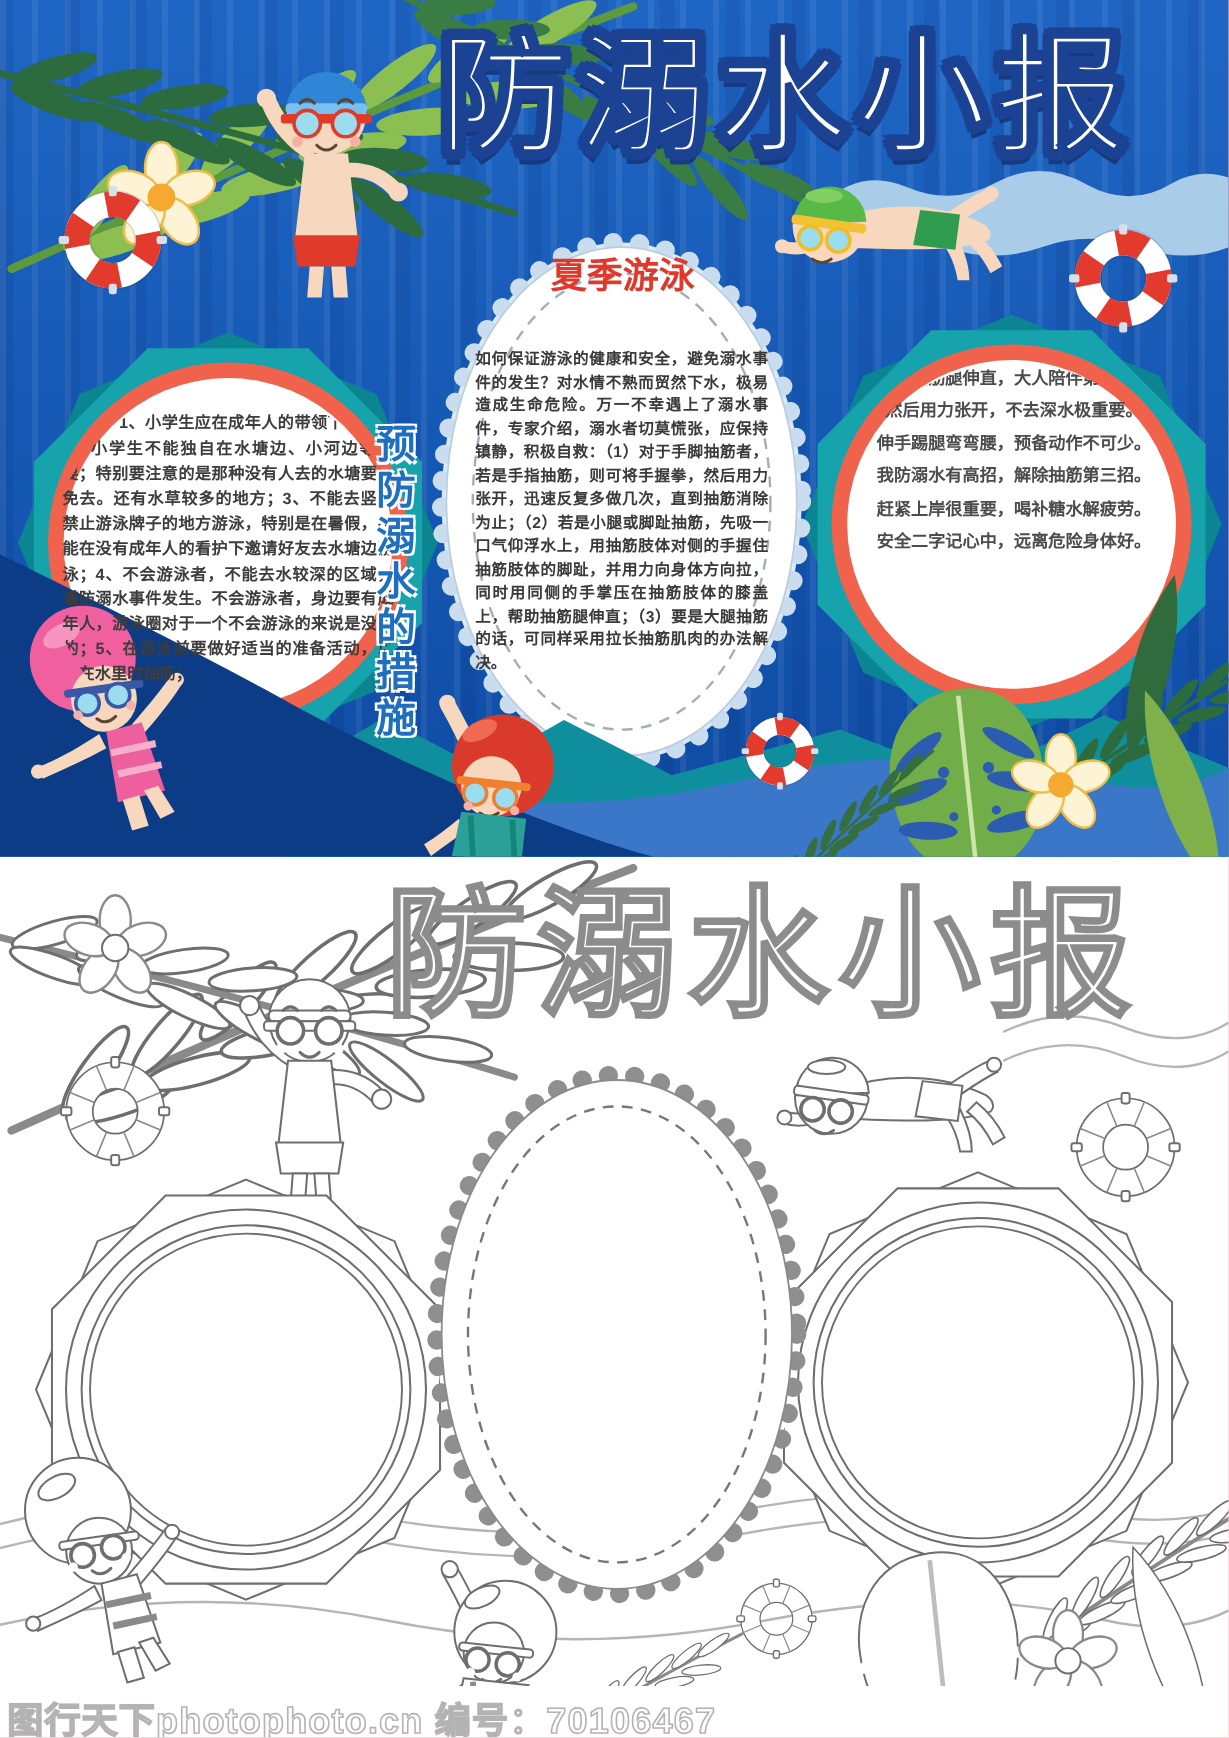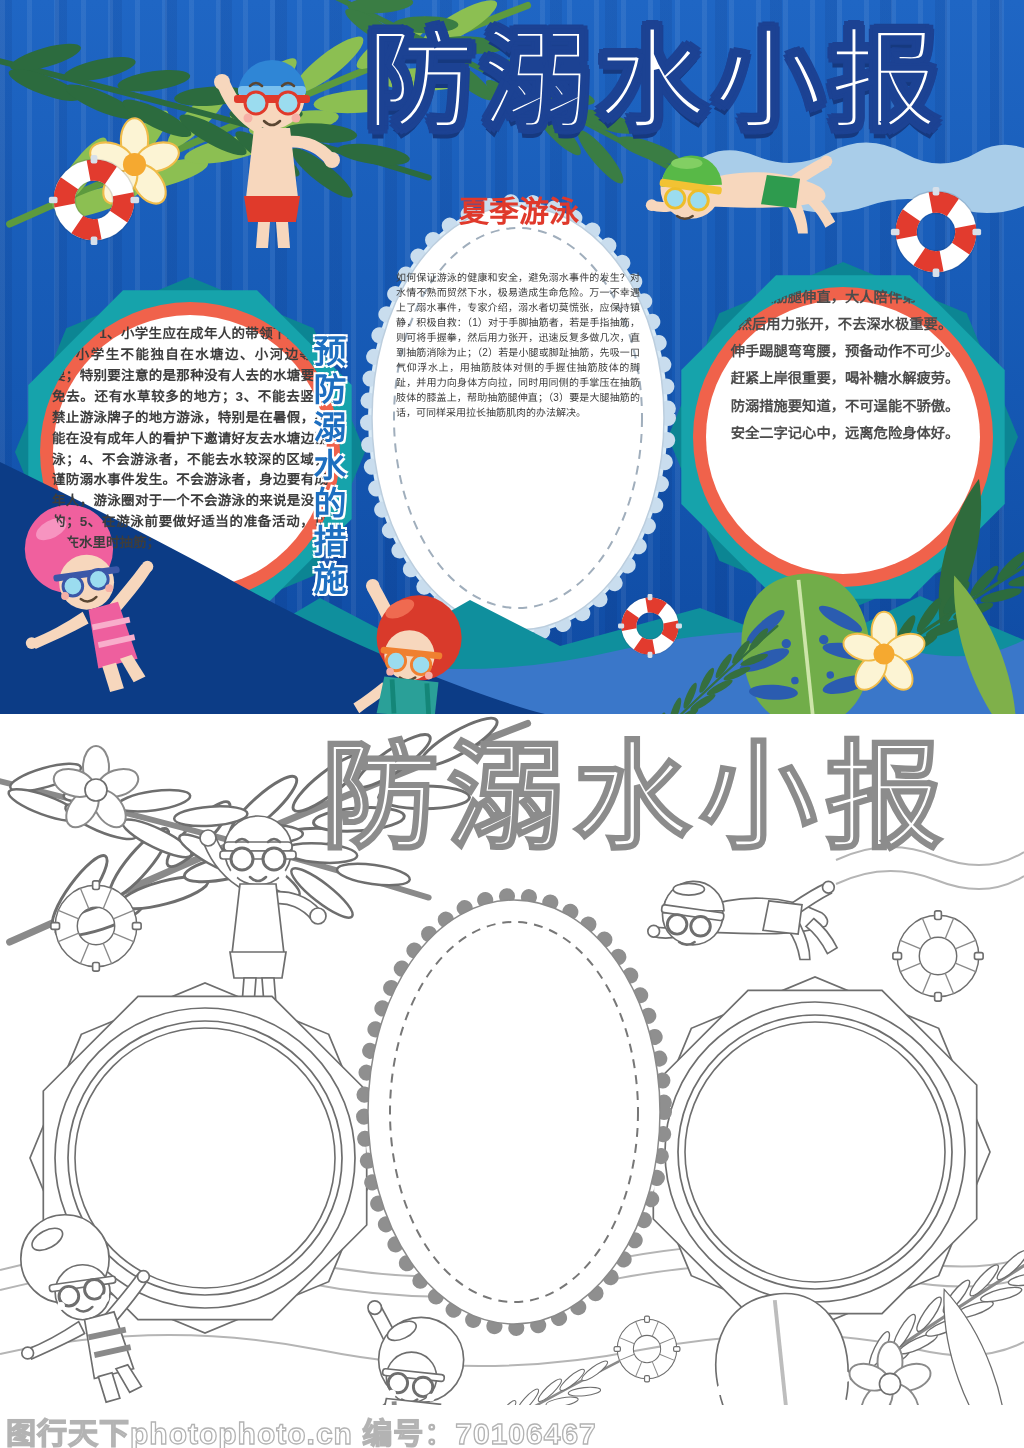--- a/index.html
+++ b/index.html
@@ -58,30 +58,30 @@
   .streaks{position:absolute;inset:0;z-index:0;
     background:repeating-linear-gradient(90deg,rgba(255,255,255,.07) 0 5px,rgba(255,255,255,0) 5px 27px),
                repeating-linear-gradient(90deg,rgba(6,30,90,.10) 0 12px,rgba(6,30,90,0) 12px 55px);}
   .poster-title{position:absolute;left:340px;top:26px;width:630px;z-index:7;margin:0;
     font-size:110px;line-height:1.0;font-weight:900;letter-spacing:6px;color:#fff;text-align:center;
     -webkit-text-stroke:2px #1c4293;
     text-shadow:-4px -4px 0 #1c4293,4px -4px 0 #1c4293,-4px 4px 0 #1c4293,4px 4px 0 #1c4293,
                 0 -5px 0 #1c4293,0 5px 0 #1c4293,-5px 0 0 #1c4293,5px 0 0 #1c4293,0 9px 0 #16397f;}
   .z1{z-index:1;} .z2{z-index:2;} .z3{z-index:3;} .z4{z-index:4;} .z5{z-index:5;} .z6{z-index:6;} .z7{z-index:7;}
 
-  .panel-text{position:absolute;z-index:7;}
+  .panel-text{position:absolute;z-index:7;margin-top:19px;}
   .left-clip{left:40px;top:302px;width:300px;height:300px;border-radius:50%;overflow:hidden;}
   .left-body{padding:22px 12px;font-size:13.5px;line-height:1.55;font-weight:600;color:#3d3d3d;
     text-align:justify;text-indent:3.5em;}
   .vert-title{left:303px;top:334px;height:290px;writing-mode:vertical-rl;font-size:33px;font-weight:900;
     color:#1e6fc0;letter-spacing:5px;
     text-shadow:-2px -2px 0 #fff,2px -2px 0 #fff,-2px 2px 0 #fff,2px 2px 0 #fff;}
   .center-head{left:393px;top:194px;width:252px;text-align:center;font-size:30px;line-height:1.22;
     font-weight:900;color:#e0392b;}
-  .center-body{left:396px;top:270px;width:244px;font-size:10px;line-height:1.5;font-weight:400;
+  .center-body{left:396px;top:270px;width:244px;font-size:13px;line-height:1.5;font-weight:700;
     color:#3a3a3a;text-align:justify;}
   .right-clip{left:690px;top:284px;width:310px;height:310px;border-radius:50%;overflow:hidden;text-align:center;}
   .right-head{margin-top:24px;font-size:32px;font-weight:900;color:#1b74c4;}
   .right-line{font-size:14.3px;line-height:1.9;font-weight:600;color:#4c4c4c;white-space:nowrap;}
 
   
   .half-line{position:absolute;left:0;top:714px;width:1024px;height:691px;overflow:hidden;background:#fff;
     --stk:#6e6e6e;--stw:1.7;--skin:#fff;--capblue:#fff;--capband:#fff;--red:#fff;--lens:#fff;
     --rimA:#6e6e6e;--rimB:#6e6e6e;--rimC:#6e6e6e;--rimD:#6e6e6e;--ink:#6e6e6e;--cheek:#fff;
     --capgreen:#fff;--capgreen2:#fff;--strapY:#fff;--green:#fff;--cappink:#fff;--cappink2:#fff;
@@ -323,22 +323,22 @@
 
     <div class="panel-text center-head">
       <div>夏季游泳</div>
     </div>
     <div class="panel-text center-body">如何保证游泳的健康和安全，避免溺水事件的发生？对水情不熟而贸然下水，极易造成生命危险。万一不幸遇上了溺水事件，专家介绍，溺水者切莫慌张，应保持镇静，积极自救：（1）对于手脚抽筋者，若是手指抽筋，则可将手握拳，然后用力张开，迅速反复多做几次，直到抽筋消除为止；（2）若是小腿或脚趾抽筋，先吸一口气仰浮水上，用抽筋肢体对侧的手握住抽筋肢体的脚趾，并用力向身体方向拉，同时用同侧的手掌压在抽筋肢体的膝盖上，帮助抽筋腿伸直；（3）要是大腿抽筋的话，可同样采用拉长抽筋肌肉的办法解决。</div>
 
     <div class="panel-text right-clip">
       <div class="right-line">帮助抽筋腿伸直，大人陪伴第一招。</div>
       <div class="right-line">然后用力张开，不去深水极重要。</div>
       <div class="right-line">伸手踢腿弯弯腰，预备动作不可少。</div>
+      <div class="right-line">我防溺水有高招，解除抽筋第三招。</div>
       <div class="right-line">赶紧上岸很重要，喝补糖水解疲劳。</div>
-      <div class="right-line">防溺措施要知道，不可逞能不骄傲。</div>
       <div class="right-line">安全二字记心中，远离危险身体好。</div>
     </div>
 
     <svg class="art z5" style="left:0;top:0;width:1024px;height:714px" viewBox="0 0 1024 714">
       <path fill="#0f8f9d" d="M236,648 L320,598 L400,640 L470,600 L560,646 L700,608 L810,650 L920,596 L1024,640 L1024,714 L236,714 Z"></path>
       <path fill="#3a77c9" d="M0,664 Q140,612 300,650 Q460,688 620,650 Q780,614 900,648 Q970,668 1024,640 L1024,714 L0,714 Z"></path>
       <path fill="#0c3c86" d="M0,462 Q120,520 220,574 Q340,642 470,690 Q520,708 545,714 L0,714 Z"></path>
     </svg>
 
     <svg class="art z6" style="left:6px;top:492px;width:172px;height:206px" viewBox="0 0 175 210">

